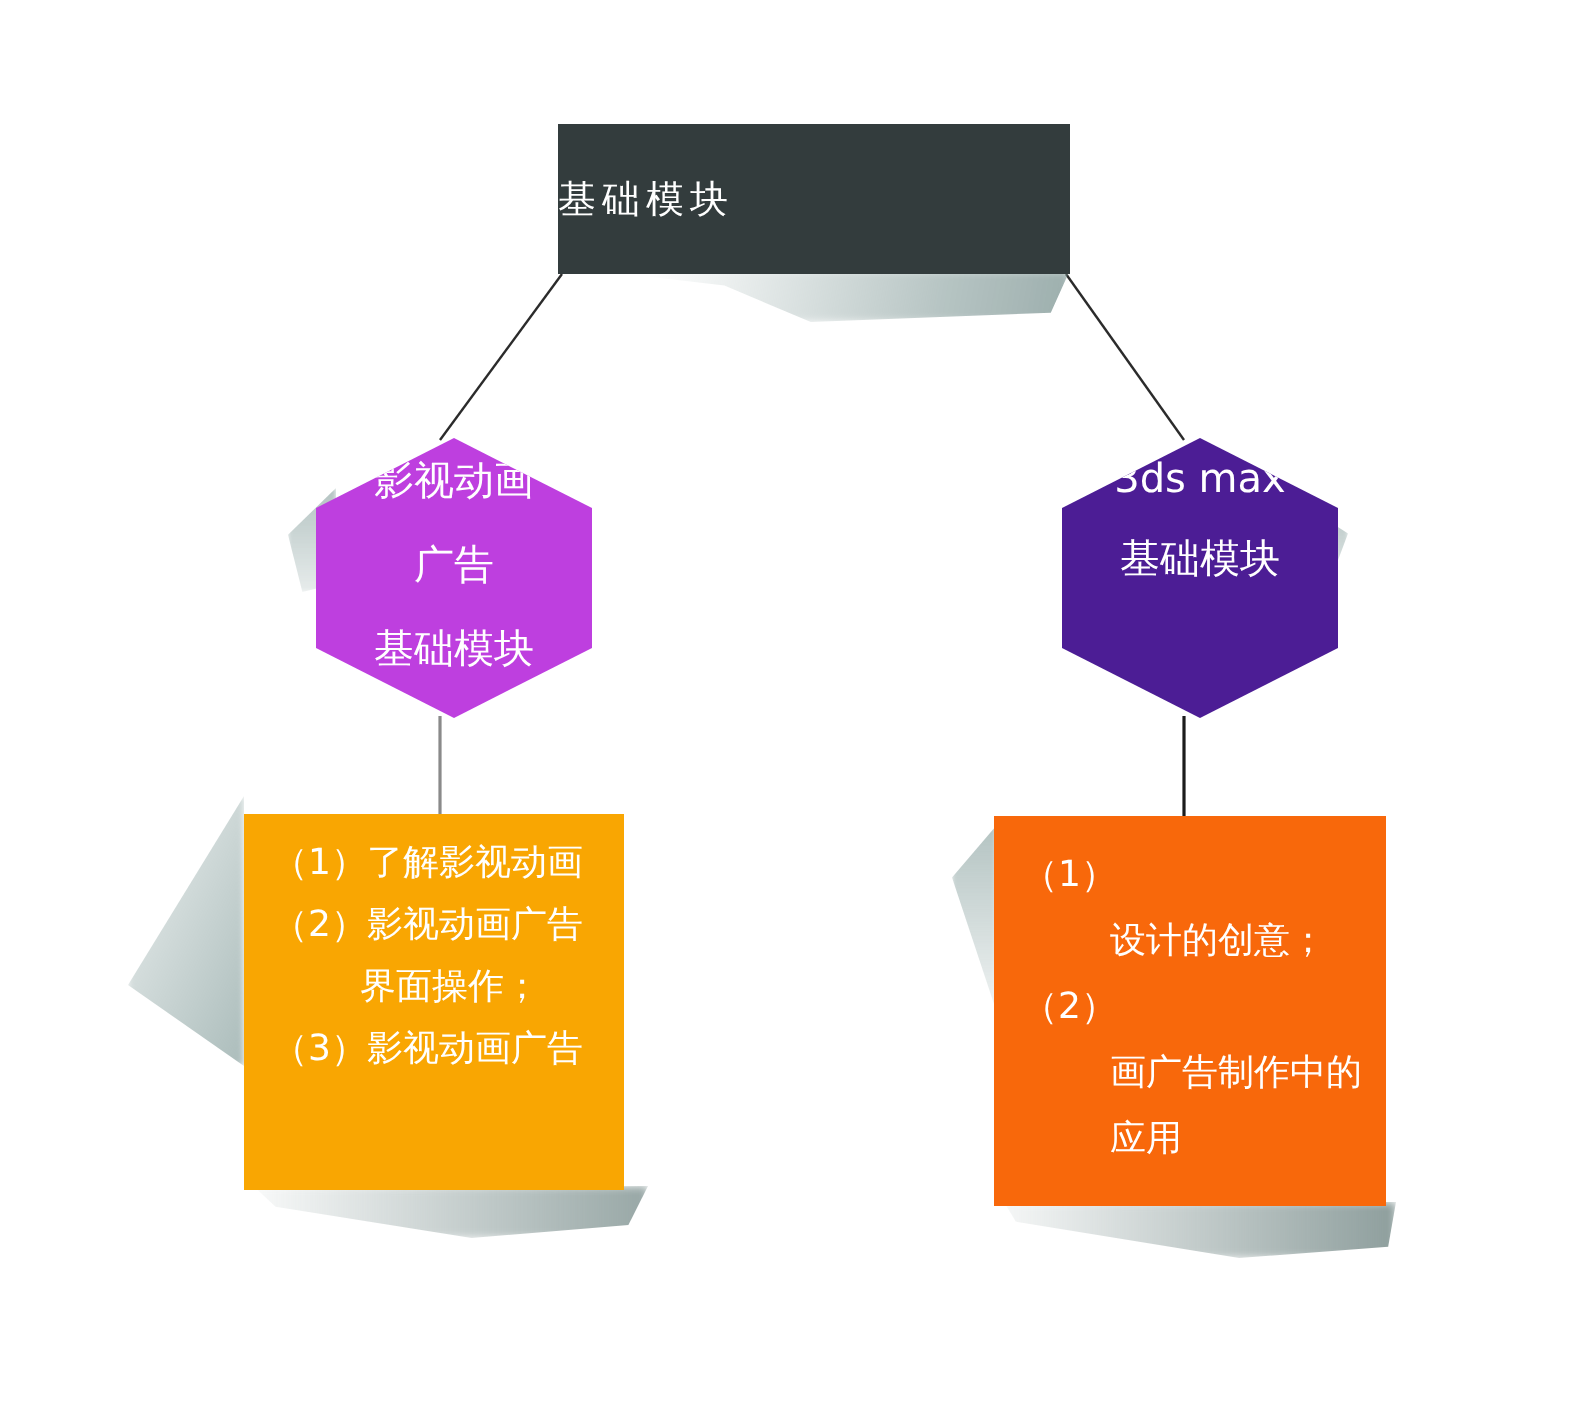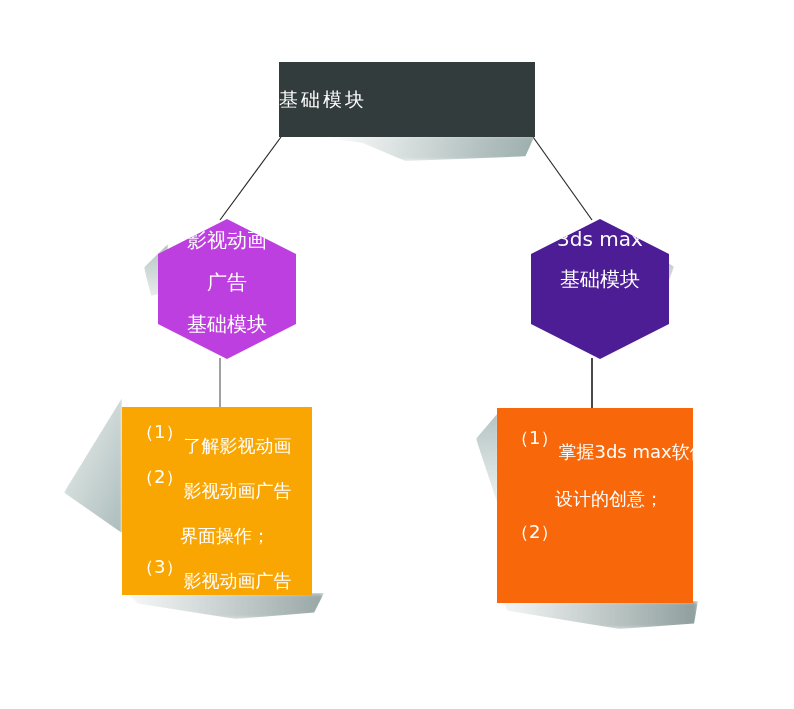--- a/index.html
+++ b/index.html
@@ -94,21 +94,21 @@
     background: #F8680B;
     padding: 13px 4px 0 14px;
   }
   .item-row { display: flex; }
   .box-left .item-row { line-height: 31px; }
   .box-right .item-row { line-height: 33px; }
   .item-num {
     flex: 0 0 44px;
     white-space: pre;
   }
-  .item-text { white-space: nowrap; margin-top: 14px; }
+  .item-text { white-space: nowrap; }
   
   .box-left-shadow-side {
     position: absolute;
     left: 64px; top: 398px;
     width: 58px; height: 135px;
     background: linear-gradient(115deg, rgba(150,172,170,0.18), rgba(143,166,164,0.75));
     clip-path: polygon(100% 0, 0 70%, 100% 100%);
     filter: blur(1.5px);
   }
   .box-left-shadow-bottom {
@@ -189,27 +189,31 @@
       <span class="item-text">影视动画广告</span>
     </div>
     <div class="item-row">
       <span class="item-num"></span>
     </div>
   </div>
 
   <div class="detail-box box-right">
     <div class="item-row">
       <span class="item-num">（1）</span>
-      <span class="item-text">掌握3ds max软件</span>
     </div>
     <div class="item-row">
       <span class="item-num"></span>
       <span class="item-text">设计的创意；</span>
     </div>
     <div class="item-row">
       <span class="item-num">（2）</span>
     </div>
     <div class="item-row">
       <span class="item-num"></span>
+      <span class="item-text">画广告制作中的</span>
+    </div>
+    <div class="item-row">
+      <span class="item-num"></span>
+      <span class="item-text">应用</span>
     </div>
   </div>
 
 </div>
 
 </body></html>

